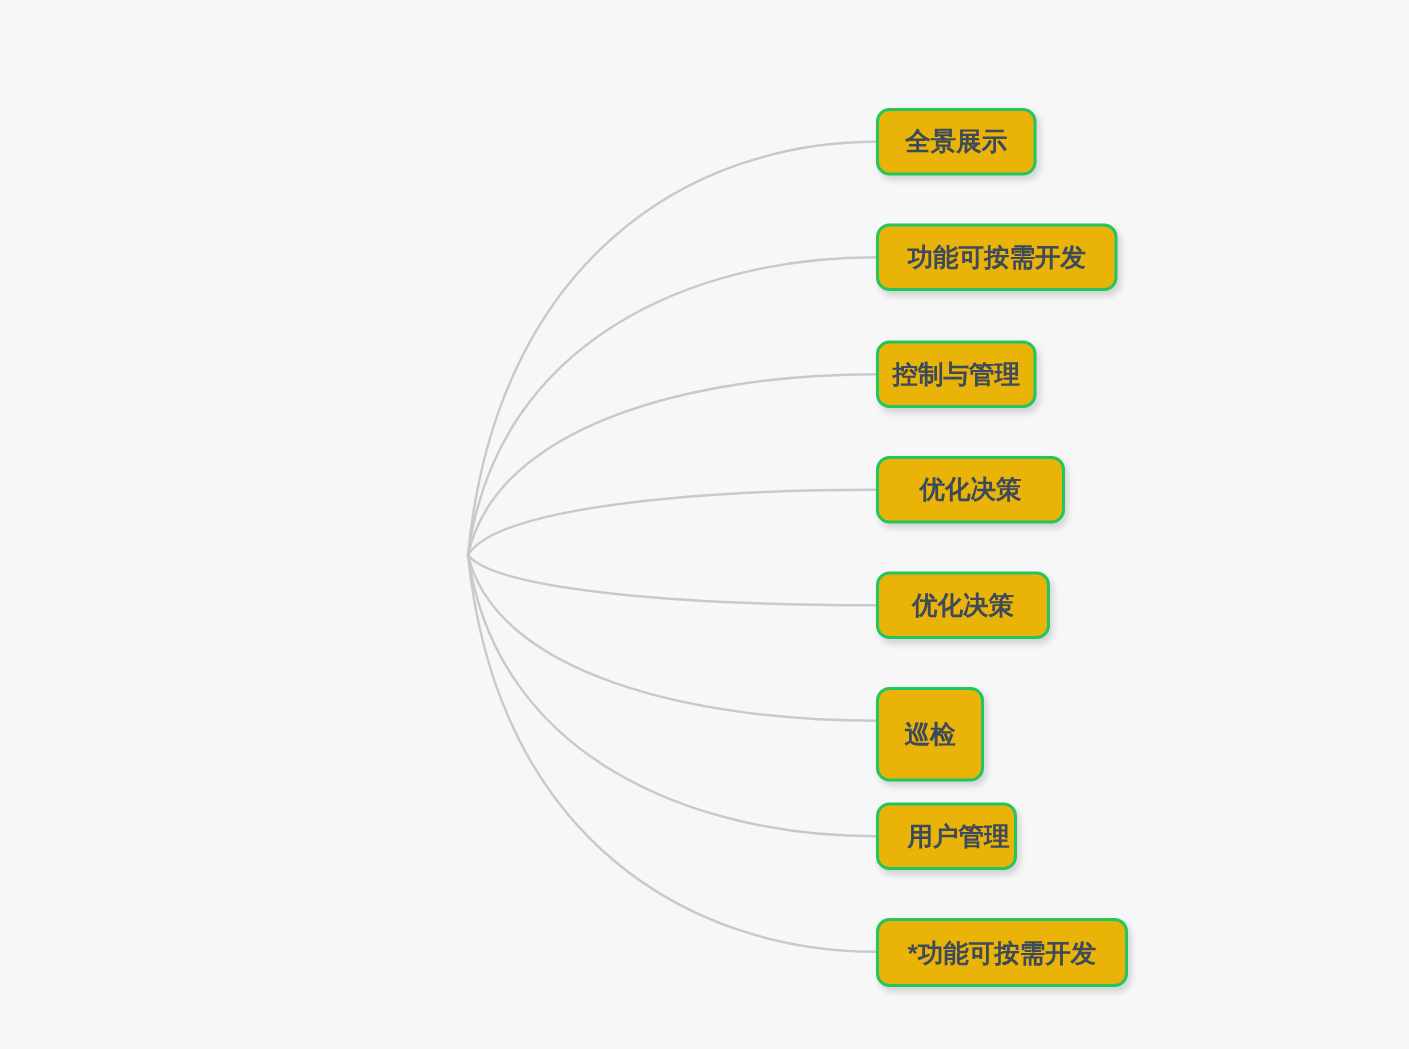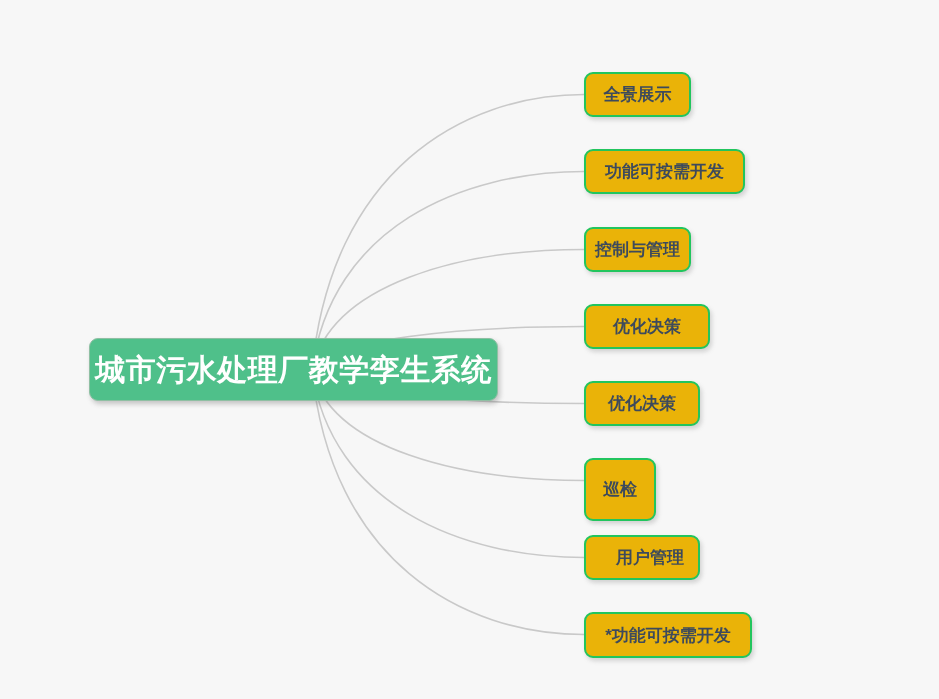--- a/index.html
+++ b/index.html
@@ -87,44 +87,41 @@
       <path class="connector-path" d="M 312 370 C 331.04 171.64000000000001, 461.6 94.5, 584 94.5" stroke="#c9c9c9" stroke-width="1.6"></path>
       <path class="connector-path" d="M 312 370 C 331.04 227.08, 461.6 171.5, 584 171.5" stroke="#c9c9c9" stroke-width="1.6"></path>
       <path class="connector-path" d="M 312 370 C 331.04 283.24, 461.6 249.5, 584 249.5" stroke="#c9c9c9" stroke-width="1.6"></path>
       <path class="connector-path" d="M 312 370 C 331.04 338.68, 461.6 326.5, 584 326.5" stroke="#c9c9c9" stroke-width="1.6"></path>
       <path class="connector-path" d="M 312 370 C 331.04 394.12, 461.6 403.5, 584 403.5" stroke="#c9c9c9" stroke-width="1.6"></path>
       <path class="connector-path" d="M 312 370 C 331.04 449.56, 461.6 480.5, 584 480.5" stroke="#c9c9c9" stroke-width="1.6"></path>
       <path class="connector-path" d="M 312 370 C 331.04 505, 461.6 557.5, 584 557.5" stroke="#c9c9c9" stroke-width="1.6"></path>
       <path class="connector-path" d="M 312 370 C 331.04 560.44, 461.6 634.5, 584 634.5" stroke="#c9c9c9" stroke-width="1.6"></path>
     </svg>
 
-  <div class="root-node">
-    <span class="root-label">城市污水处理厂教学孪生系统</span>
-  </div>
 
   <div id="branch-container">
       <div class="branch-node" style="left: 584px; top: 72px; width: 107px; height: 45px;">
         <span class="branch-label">全景展示</span>
       </div>
       <div class="branch-node" style="left: 584px; top: 149px; width: 161px; height: 45px;">
         <span class="branch-label">功能可按需开发</span>
       </div>
       <div class="branch-node" style="left: 584px; top: 227px; width: 107px; height: 45px;">
         <span class="branch-label">控制与管理</span>
       </div>
       <div class="branch-node" style="left: 584px; top: 304px; width: 126px; height: 45px;">
         <span class="branch-label">优化决策</span>
       </div>
       <div class="branch-node" style="left: 584px; top: 381px; width: 116px; height: 45px;">
         <span class="branch-label">优化决策</span>
       </div>
       <div class="branch-node" style="left: 584px; top: 458px; width: 72px; height: 63px; font-family: Liberation Serif, serif;">
         <span class="branch-label">巡检</span>
       </div>
-      <div class="branch-node" style="left: 584px; top: 535px; width: 116px; height: 45px; padding-left: 16px;">
+      <div class="branch-node" style="left: 584px; top: 535px; width: 94px; height: 45px; padding-left: 16px;">
         <span class="branch-label">用户管理</span>
       </div>
       <div class="branch-node" style="left: 584px; top: 612px; width: 168px; height: 46px;">
         <span class="branch-label">*功能可按需开发</span>
       </div>
     </div>
 
 </div>
 
 </body></html>

